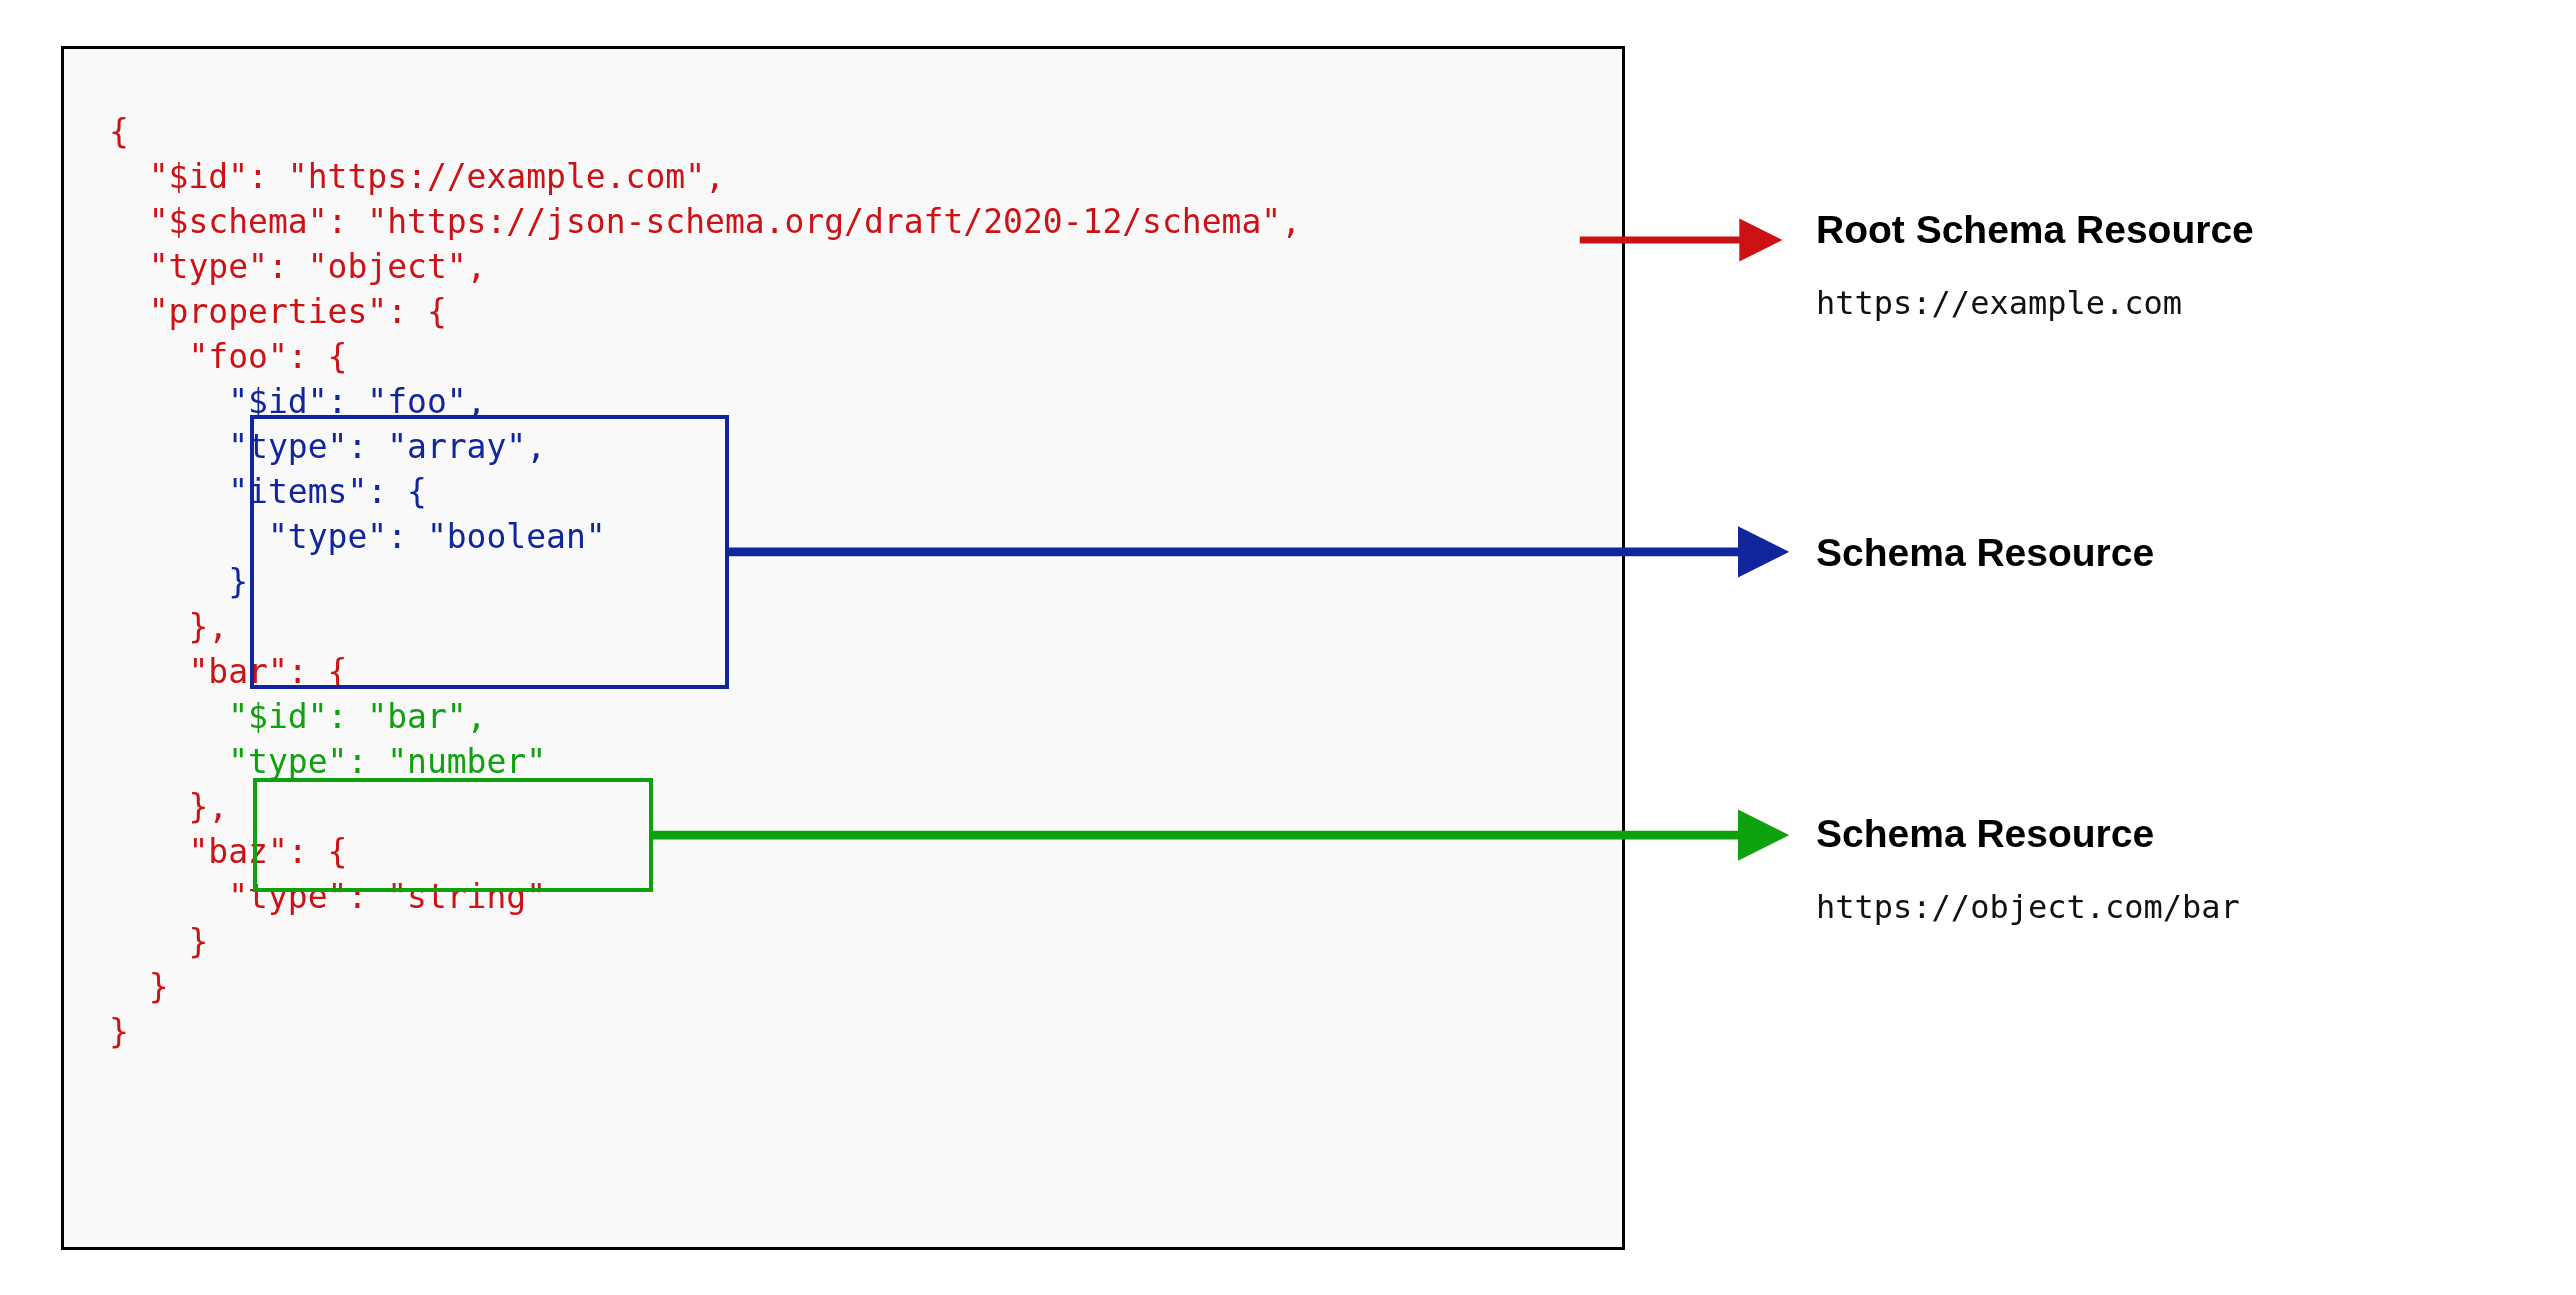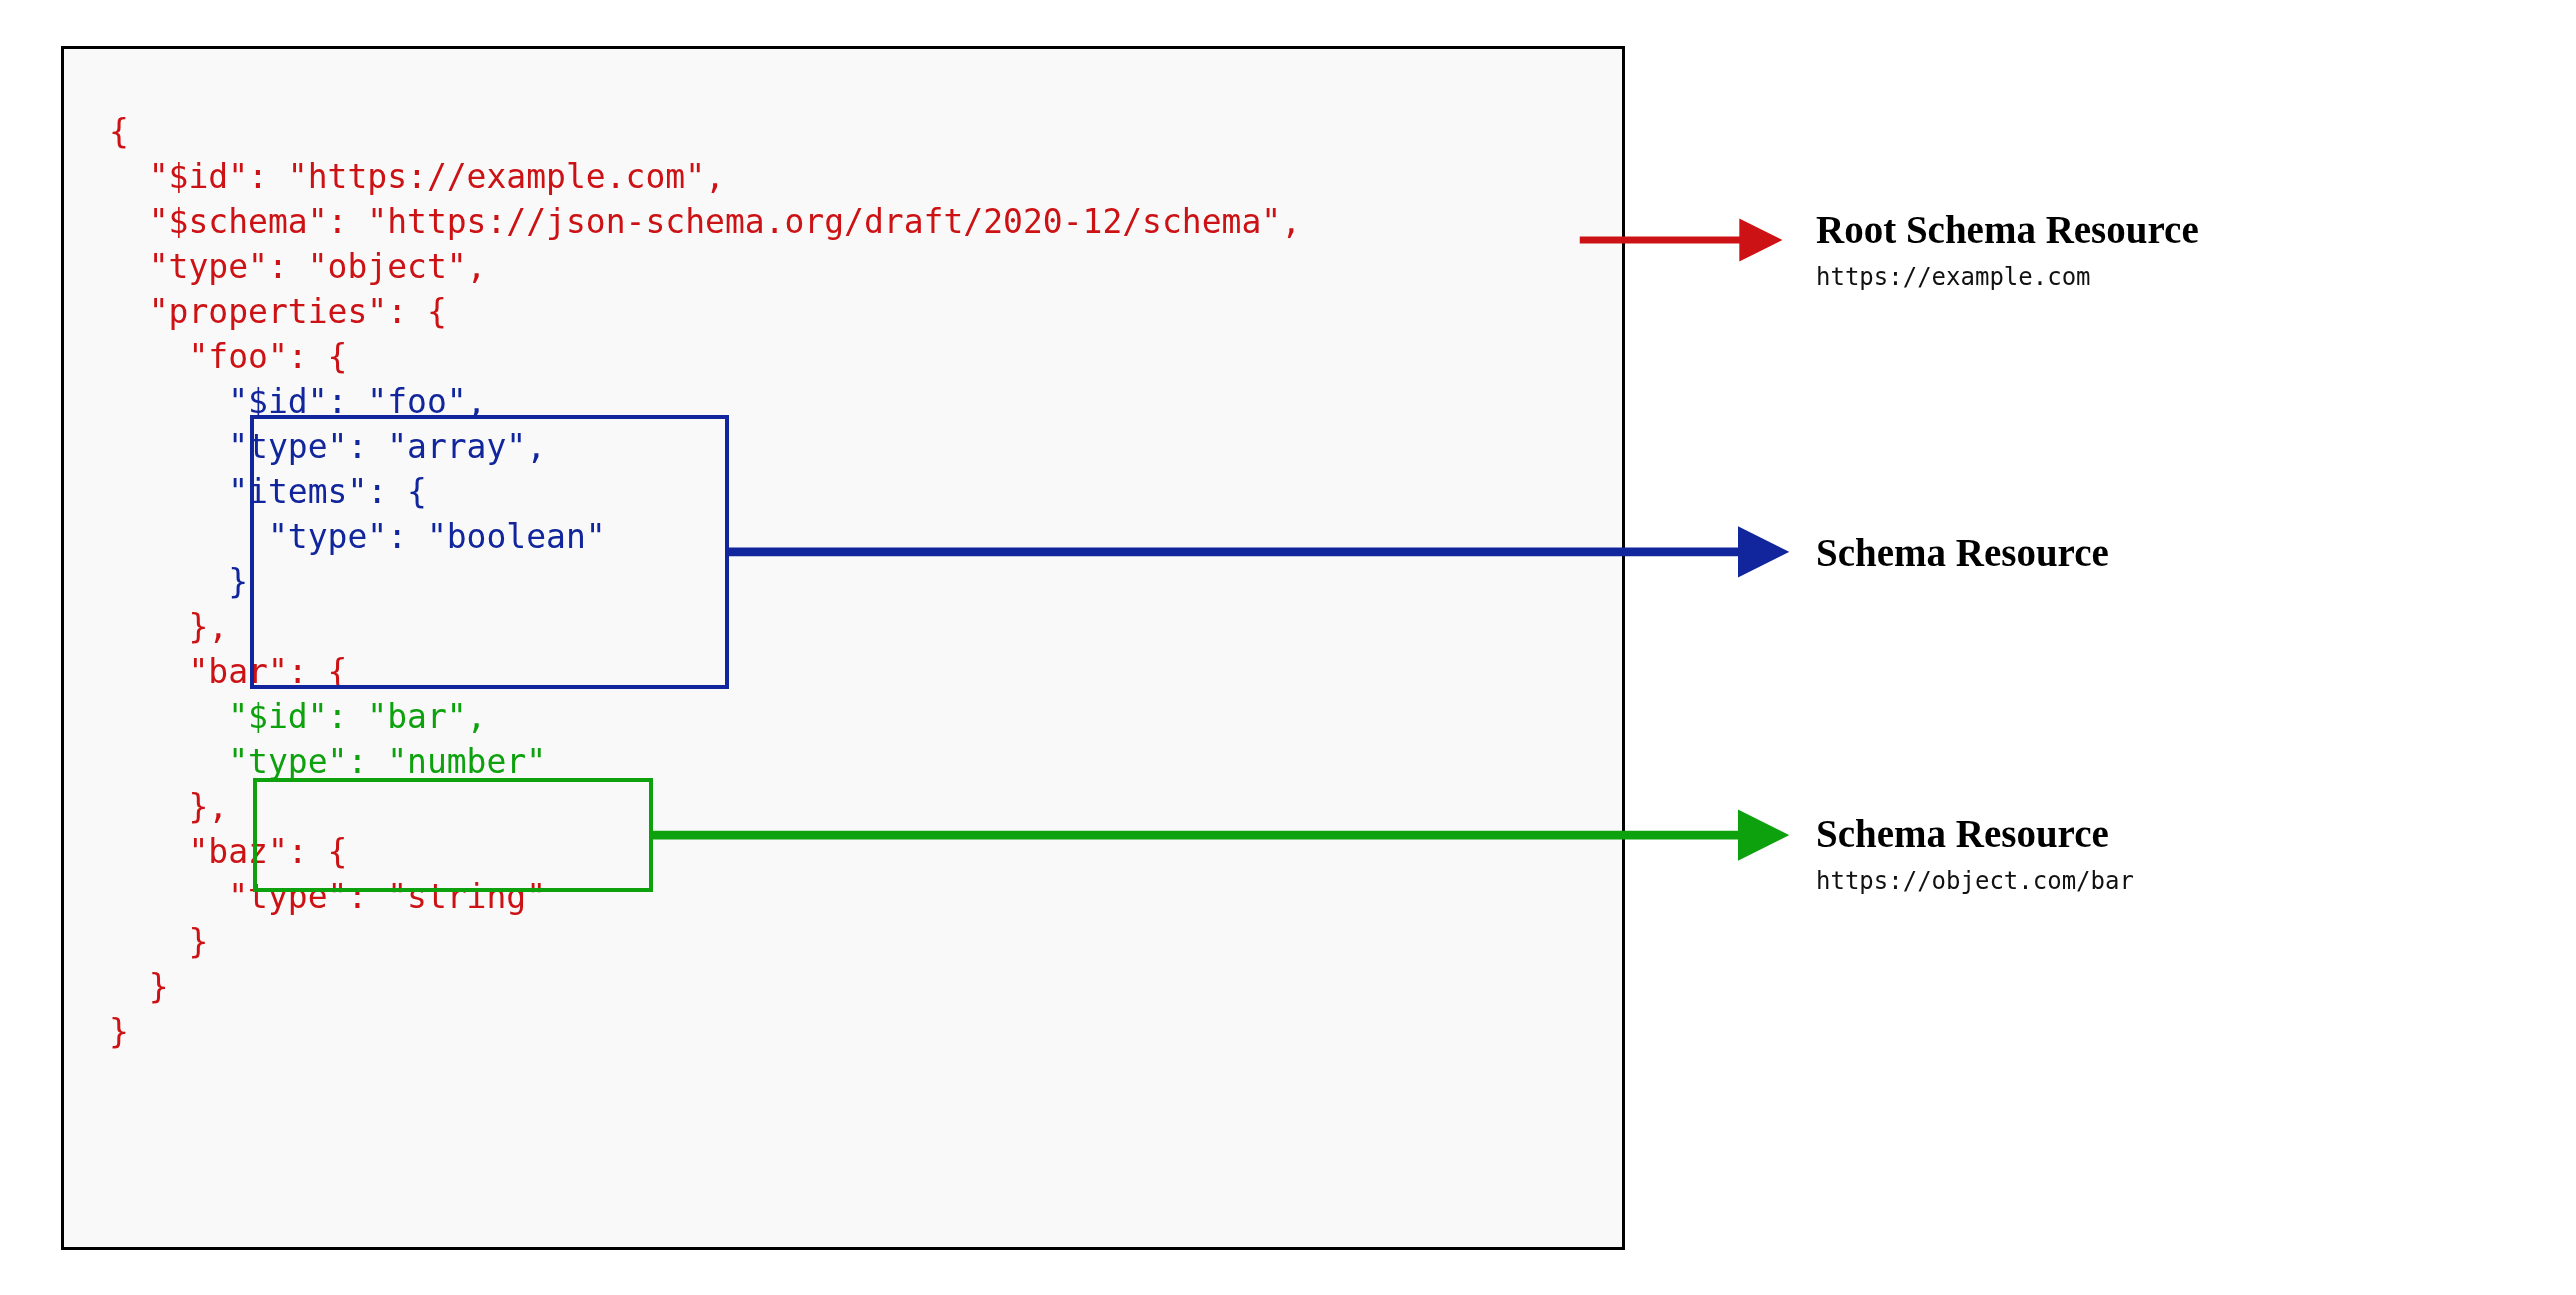--- a/index.html
+++ b/index.html
@@ -79,33 +79,33 @@
     pointer-events: none;
   }
 
   
   .annotation {
     position: absolute;
     left: 1816px;
     width: 719px;
   }
   .annotation-title {
-    font-family: Liberation Serif, serif;
+    font-family: Liberation Sans, sans-serif;
     font-weight: bold;
     font-size: 39px;
     line-height: 45px;
     color: #000000;
     white-space: nowrap;
   }
   .annotation-uri {
     font-family: "DejaVu Sans Mono", "Liberation Mono", monospace;
-    font-size: 24px;
+    font-size: 32px;
     line-height: 42px;
     color: #111111;
-    margin-top: 4px;
+    margin-top: 30px;
     white-space: nowrap;
   }
   #annotation-root  { top: 207px; }
   #annotation-foo   { top: 530px; }
   #annotation-bar   { top: 811px; }
 </style>
 </head>
 <body>
 
 <div id="stage">

